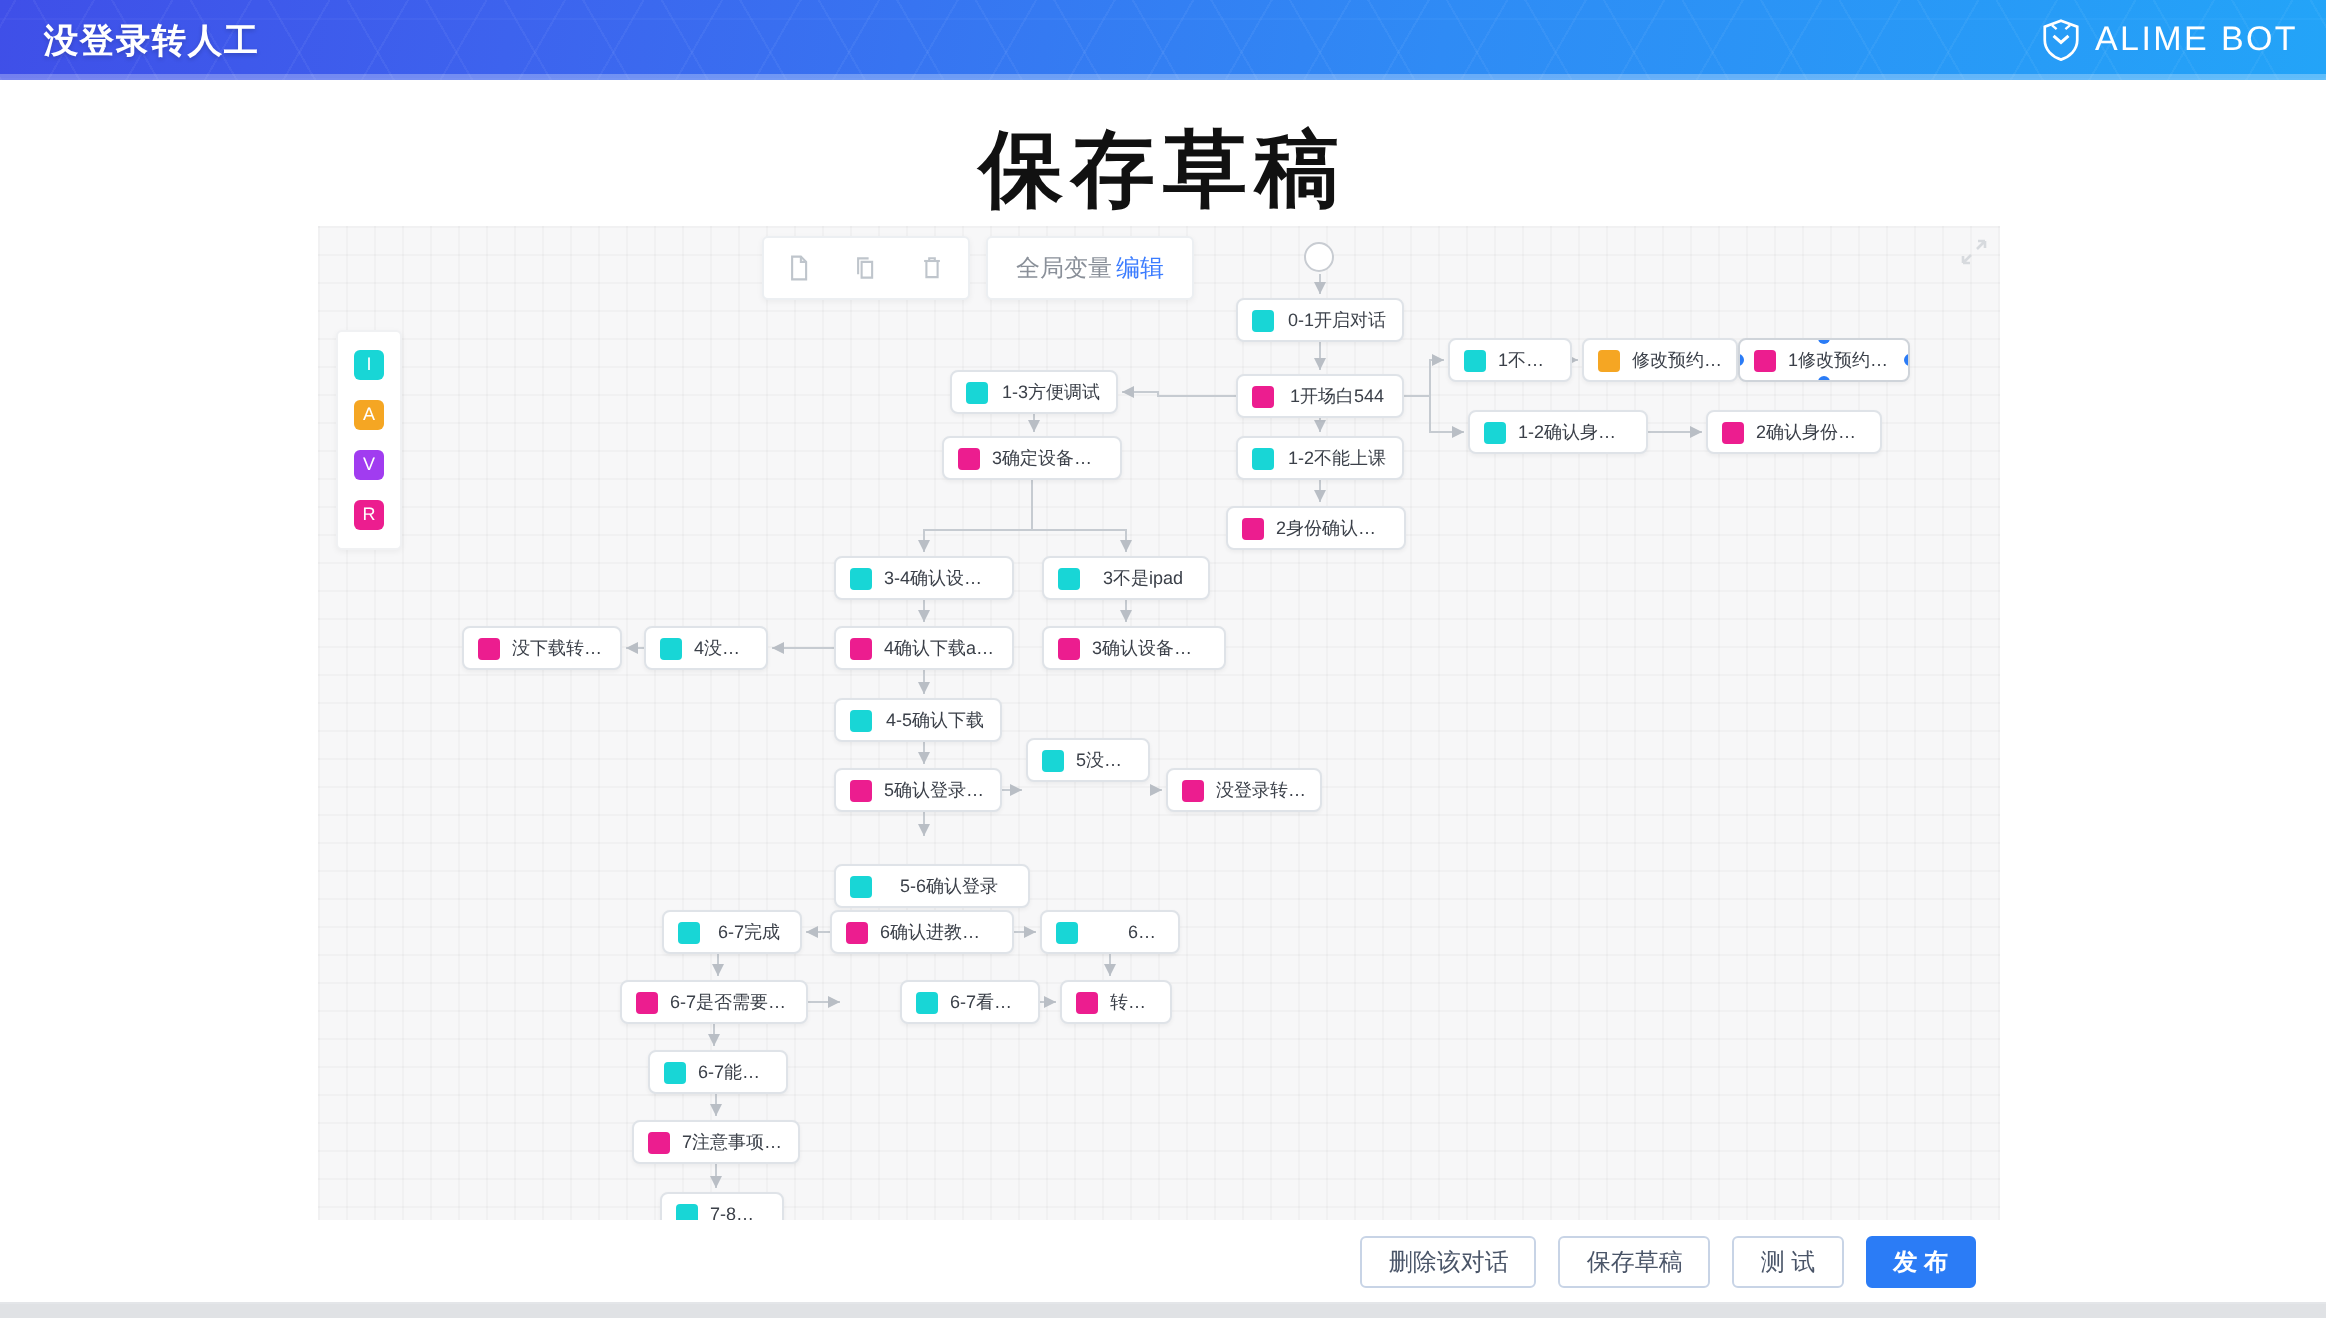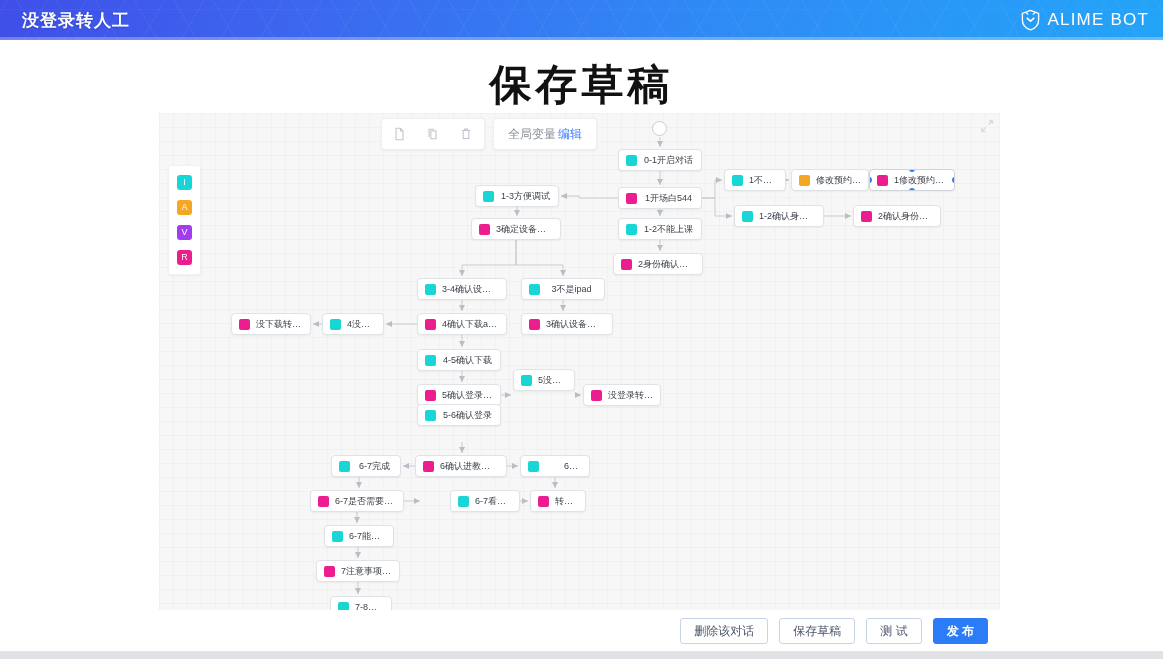--- a/index.html
+++ b/index.html
@@ -424,21 +424,21 @@
           <span class="nlabel">5确认登录548</span>
         </div>
         <div class="node centered" style="left: 354px; top: 256px; width: 62px;">
           <span class="nicon" style="background: rgb(24, 214, 214);"></span>
           <span class="nlabel">5没登录</span>
         </div>
         <div class="node centered" style="left: 424px; top: 271px; width: 78px;">
           <span class="nicon" style="background: rgb(236, 29, 143);"></span>
           <span class="nlabel">没登录转人工</span>
         </div>
-        <div class="node centered" style="left: 258px; top: 291px; width: 84px;">
+        <div class="node centered" style="left: 258px; top: 319px; width: 98px;">
           <span class="nicon" style="background: rgb(24, 214, 214);"></span>
           <span class="nlabel">5-6确认登录</span>
         </div>
         <div class="node centered" style="left: 256px; top: 342px; width: 92px;">
           <span class="nicon" style="background: rgb(236, 29, 143);"></span>
           <span class="nlabel">6确认进教室授权54..</span>
         </div>
         <div class="node centered" style="left: 172px; top: 342px; width: 70px;">
           <span class="nicon" style="background: rgb(24, 214, 214);"></span>
           <span class="nlabel">6-7完成</span>

